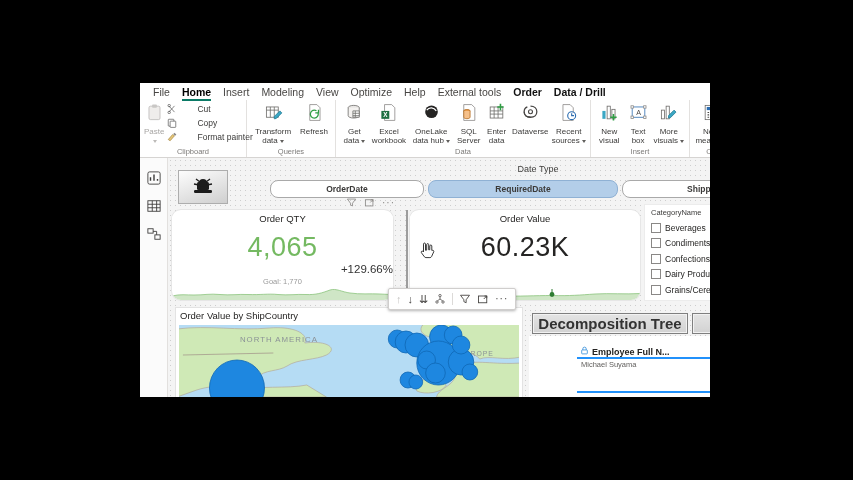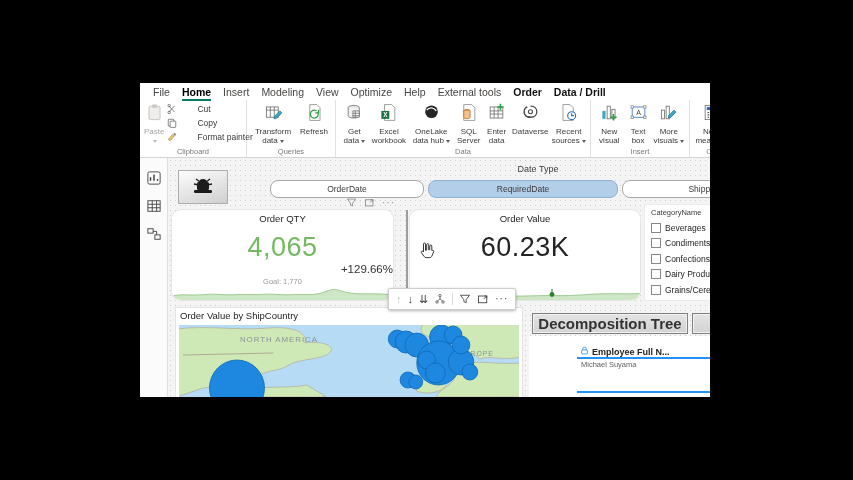--- a/index.html
+++ b/index.html
@@ -30,21 +30,21 @@
   .work{position:absolute;left:28px;right:0;top:0;bottom:0;
     background-color:#f4f4f4;
     background-image:radial-gradient(#cecece 0.8px, transparent 0.9px);
     background-size:5px 5px;}
   .abs{position:absolute;}
   
   .logo{left:10px;top:12px;width:48px;height:32px;background:linear-gradient(160deg,#fdfdfd,#cfcfcf);border:1px solid #adadad;display:flex;align-items:center;justify-content:center;}
   
   .date-title{left:300px;top:6px;width:140px;text-align:center;font-size:9px;color:#3f3e3c;}
   .pillbtn{top:22px;height:16px;border-radius:8px;border:1px solid #a9a9a9;background:#fff;
-    display:flex;align-items:center;justify-content:center;font-size:8.5px;color:#3b3a39;cursor:pointer;}
+    display:flex;align-items:center;justify-content:center;font-size:8.5px;color:#3b3a39;cursor:pointer;font-weight:bold;}
   .pillbtn.selected{background:#b3cee9;border-color:#8fb1d4;}
   .hovericons{left:178px;top:39px;display:flex;gap:7px;align-items:center;color:#8a8886;}
   .hovericons svg{width:11px;height:11px;}
   .dots{font-size:10px;letter-spacing:1px;color:#8a8886;line-height:8px;}
   
   .card{background:#fff;border-radius:9px;box-shadow:0 0 0 1px #e6e6e6;overflow:hidden;}
   .card .vtitle{position:absolute;top:1px;left:0;right:0;text-align:center;font-size:9.5px;color:#252423;background:#fff;padding:2px 0;}
   .kpi-num{position:absolute;left:0;right:0;text-align:center;font-size:27px;letter-spacing:.5px;}
   .kpi-change{position:absolute;left:0;right:0;text-align:right;font-size:11.5px;color:#333;}
   .kpi-goal{position:absolute;left:0;right:0;text-align:center;font-size:7.5px;color:#9a9a9a;}

